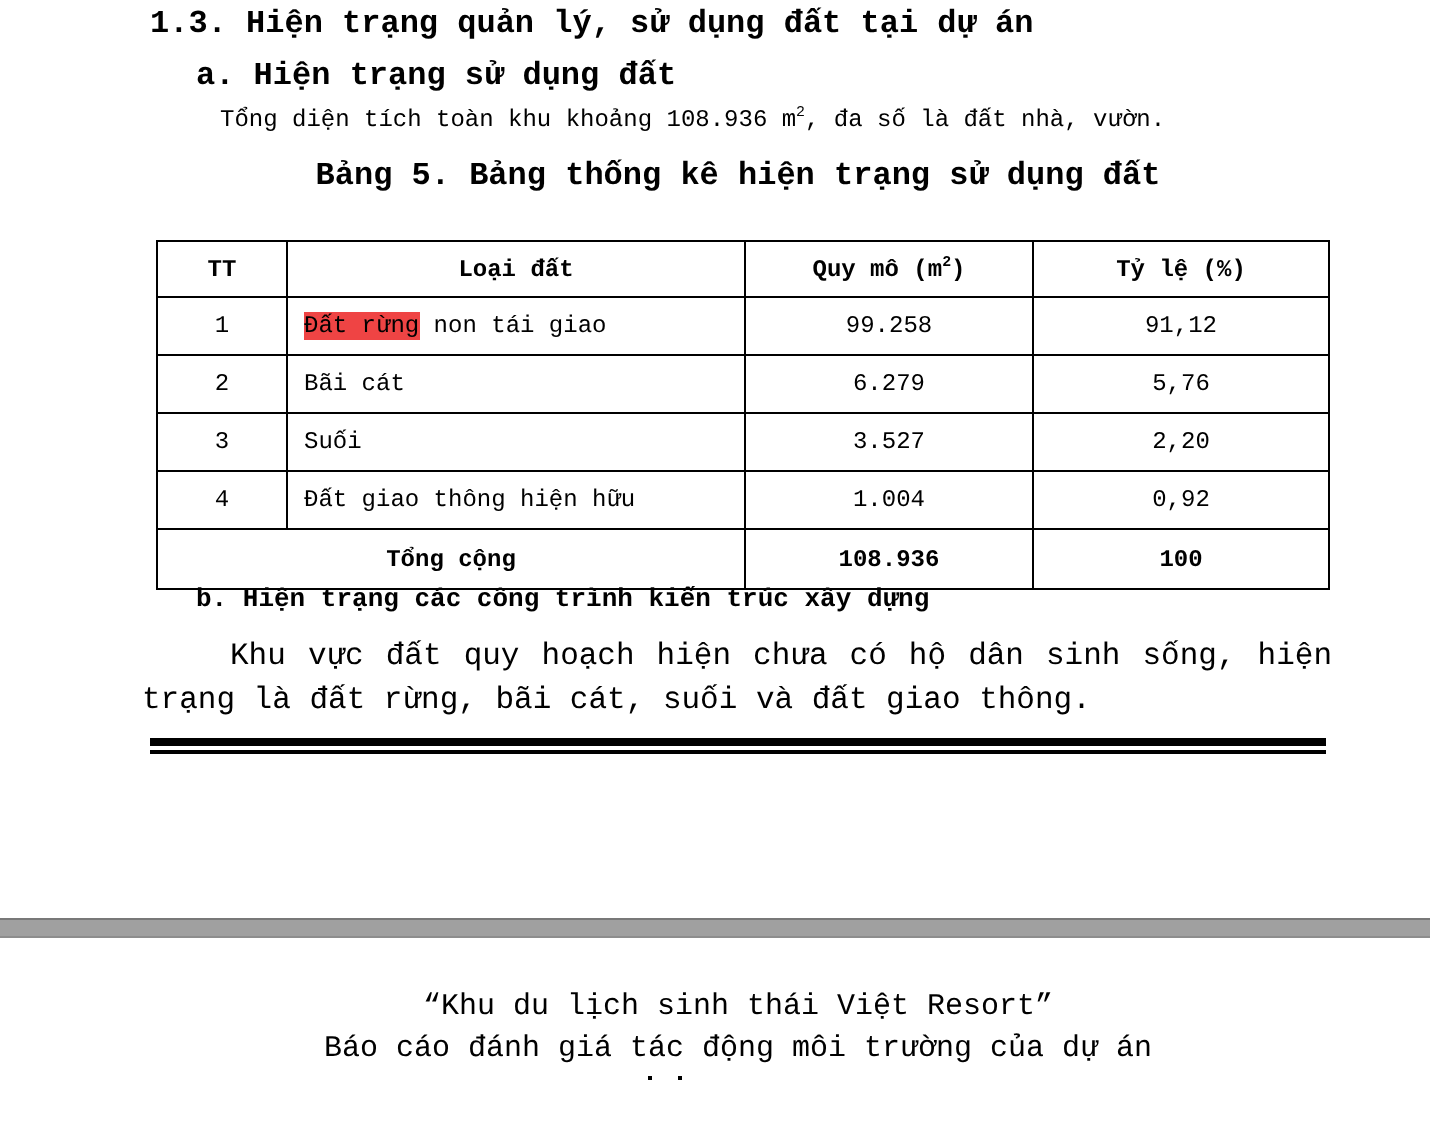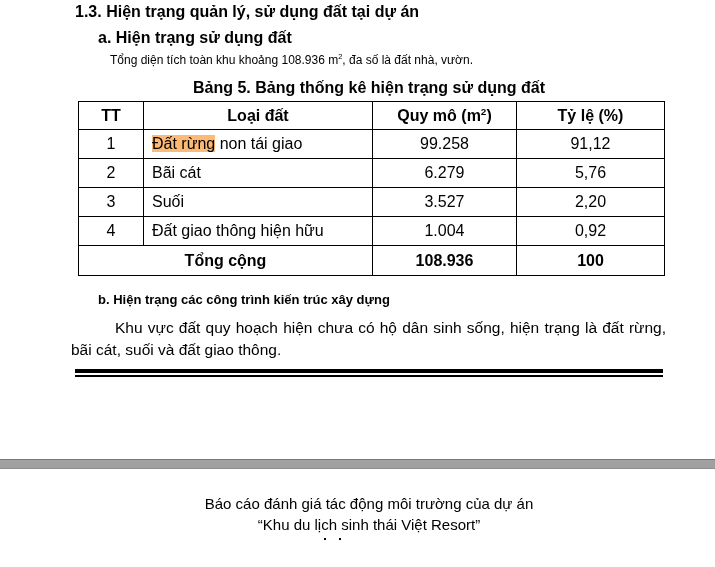--- a/index.html
+++ b/index.html
@@ -1,38 +1,38 @@
 <!DOCTYPE html>
 <html><head>
 <meta charset="utf-8">
 <style>
   html,body{margin:0;padding:0;background:#fff;}
   .canvas{
     position:relative;width:715px;height:540px;background:#ffffff;overflow:hidden;
-    font-family:Liberation Sans, sans-serif;color:#000;
+    font-family:Liberation Mono, monospace;color:#000;
   }
   .abs{position:absolute;}
   .section-heading{left:75px;top:3px;font-size:16px;font-weight:bold;white-space:nowrap;}
   .subsection-a{left:98px;top:29px;font-size:16px;font-weight:bold;white-space:nowrap;}
   .intro-para{left:110px;top:53px;font-size:12px;white-space:nowrap;}
   sup{font-size:62%;line-height:0;}
   .table-caption{left:75px;top:79px;width:588px;text-align:center;font-size:16px;font-weight:bold;}
   table.landuse{
-    left:78px;top:101px;width:586px;position:absolute;
-    border-collapse:collapse;table-layout:fixed;font-size:16px;
+    left:78px;top:120px;width:586px;position:absolute;
+    border-collapse:collapse;table-layout:fixed;font-size:12px;
   }
   table.landuse th,table.landuse td{
     border:1.5px solid #000;text-align:center;vertical-align:middle;
     padding:0;overflow:hidden;
   }
   table.landuse th{height:27px;font-weight:bold;}
   table.landuse td{height:28px;}
   table.landuse td.loai{text-align:left;padding-left:8px;}
   table.landuse tr.total td{height:29px;font-weight:bold;}
-  .hl{background:#fdba74;}
+  .hl{background:#ef4444;}
   .subsection-b{left:98px;top:292px;font-size:13px;font-weight:bold;white-space:nowrap;}
   .para-b{left:71px;top:317px;width:595px;font-size:15.5px;line-height:22px;
           text-align:justify;text-indent:44px;}
   .footer-rule{left:75px;top:369px;width:588px;height:2px;
                border-top:4px solid #000;border-bottom:2px solid #000;}
   .footer-row{left:85px;right:64px;top:383px;display:flex;justify-content:space-between;
               font-size:16px;}
   .page-separator{left:0;top:459px;width:715px;height:8px;background:#a0a0a0;
                   border-top:1px solid #787878;border-bottom:1px solid #8d8d8d;box-sizing:content-box;}
   .next-header{left:75px;top:493px;width:588px;text-align:center;font-size:15px;line-height:21px;}
@@ -102,22 +102,22 @@
   <div class="abs subsection-b">b. Hiện trạng các công trình kiến trúc xây dựng</div>
 
   <div class="abs para-b">Khu vực đất quy hoạch hiện chưa có hộ dân sinh sống, hiện trạng là đất rừng, bãi cát, suối và đất giao thông.</div>
 
   <div class="abs footer-rule"></div>
 
 
   <div class="abs page-separator"></div>
 
   <div class="abs next-header">
+    <div>“Khu du lịch sinh thái Việt Resort”</div>
     <div>Báo cáo đánh giá tác động môi trường của dự án</div>
-    <div>“Khu du lịch sinh thái Việt Resort”</div>
   </div>
 
   <div class="abs next-header-rule"></div>
 
   <div class="abs frag" style="left:324px;top:538px;width:2px;height:5px;"></div>
   <div class="abs frag" style="left:339px;top:538px;width:2px;height:5px;"></div>
   <div class="abs frag" style="left:366px;top:552px;width:2px;height:5px;"></div>
   <div class="abs frag" style="left:402px;top:552px;width:2px;height:5px;"></div>
   <div class="abs frag-gray" style="left:611px;top:554px;width:13px;height:3px;"></div>
   <div class="abs frag-gray" style="left:649px;top:554px;width:11px;height:3px;"></div>

